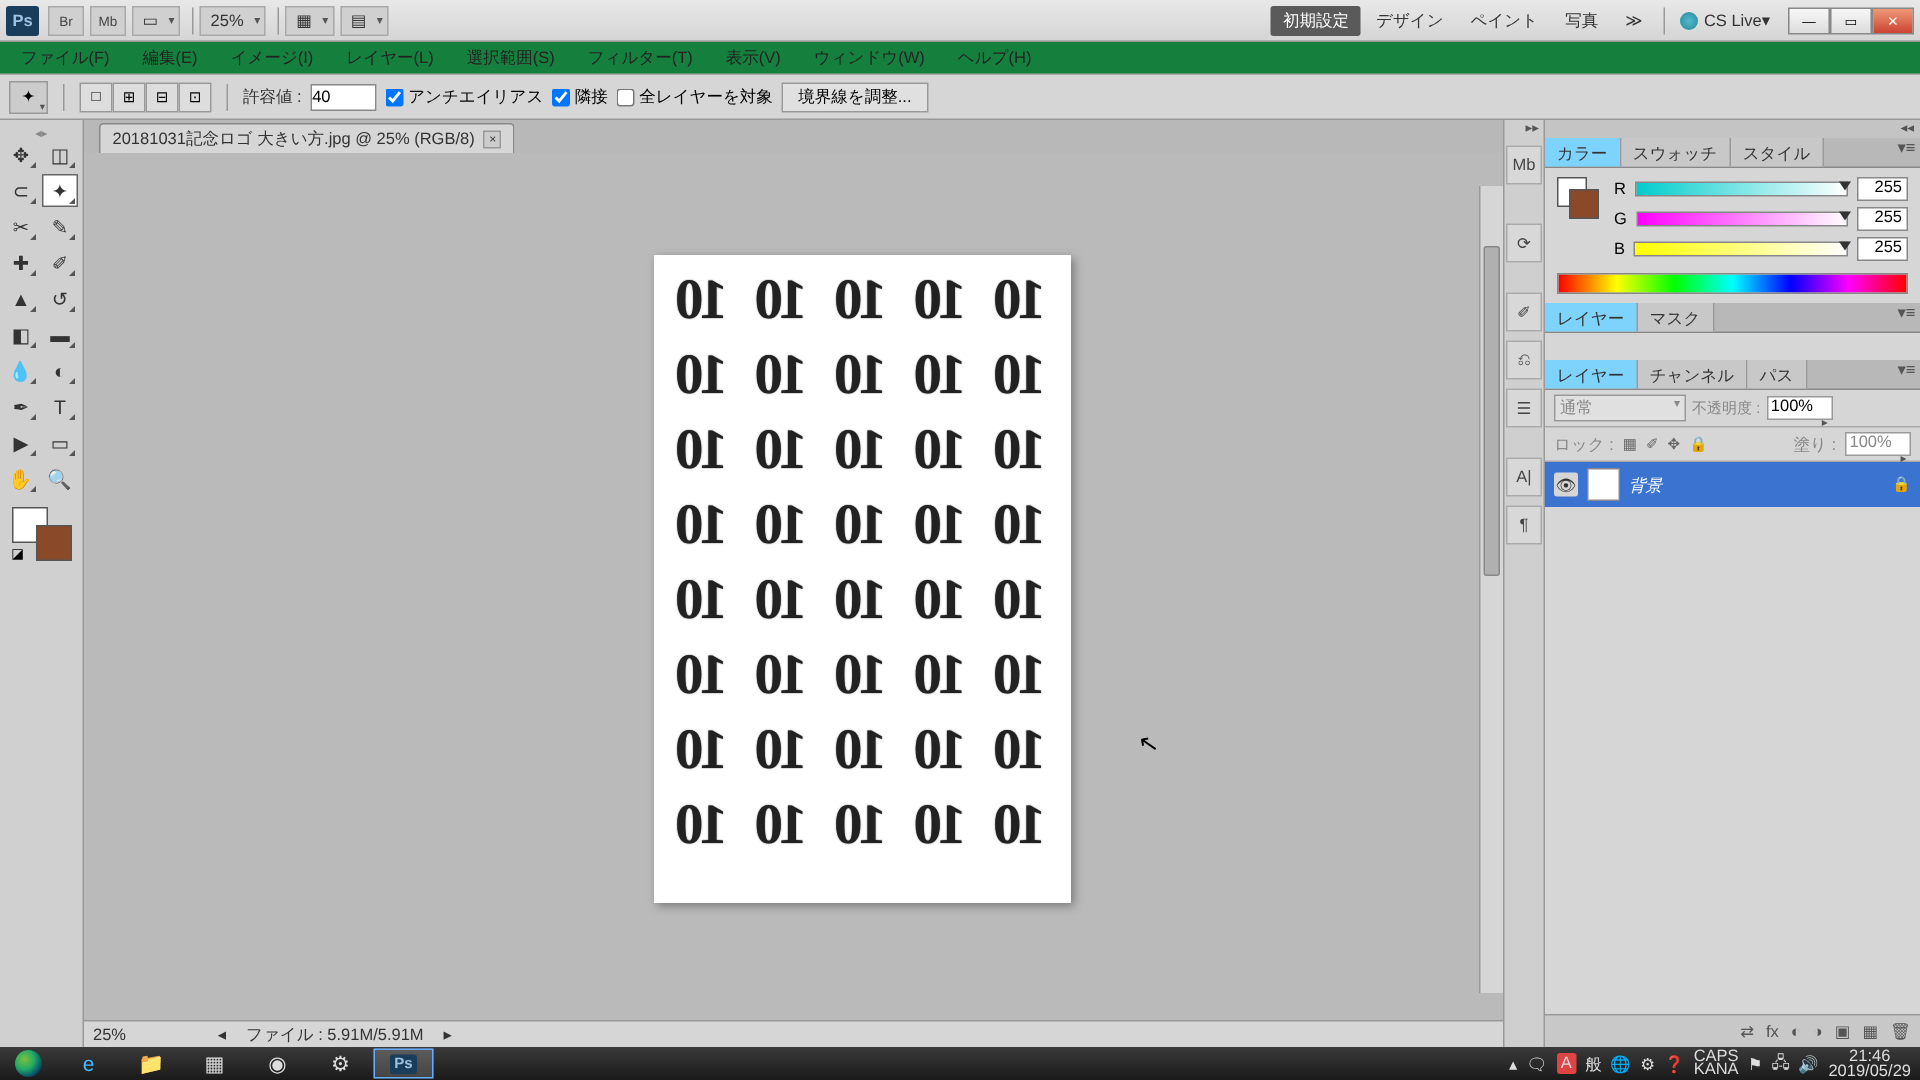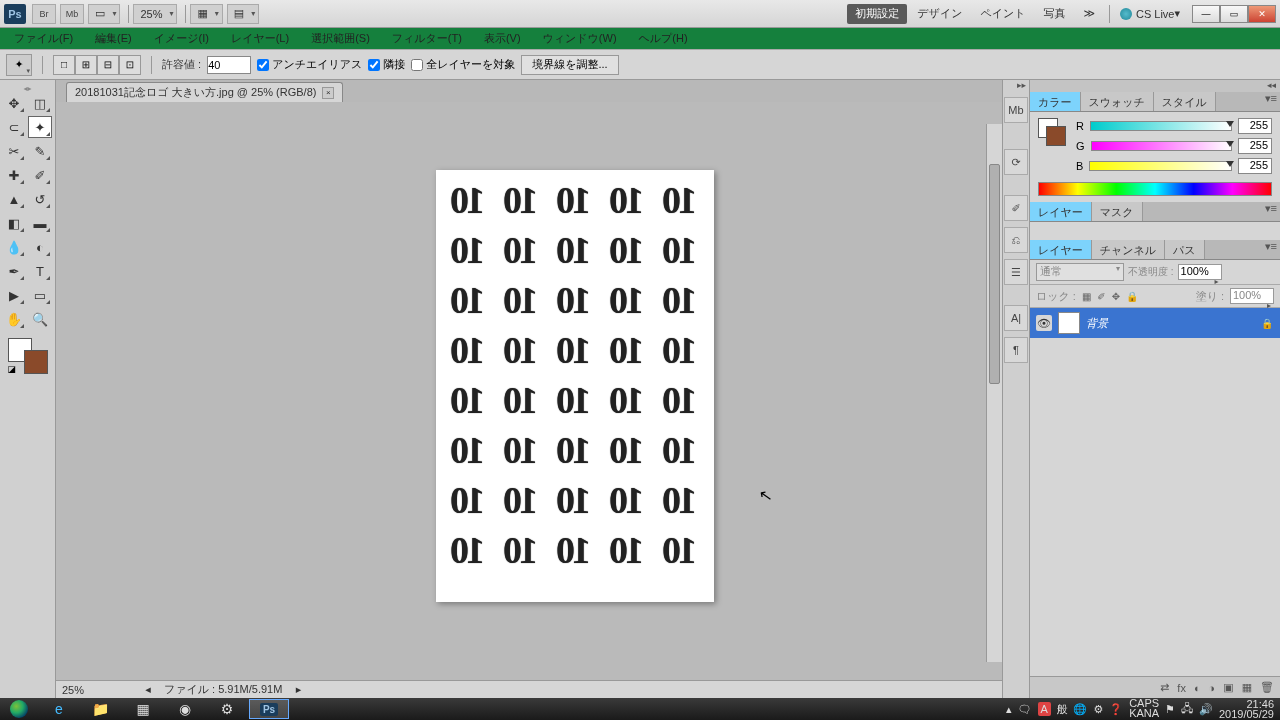--- a/index.html
+++ b/index.html
@@ -109,21 +109,21 @@
 
 
 .taskbar { position:absolute; bottom:0; left:0; right:0; height:22px; background:linear-gradient(#3a3a3a,#1a1a1a); display:flex;align-items:center; color:#ddd;}
 .start { width:38px;height:22px;display:flex;align-items:center;justify-content:center;}
 .start-orb { width:18px;height:18px;border-radius:50%;background:radial-gradient(circle at 35% 35%,#7ec03a,#2a6 40%,#036 80%);}
 .task-ico { width:40px;height:20px;display:flex;align-items:center;justify-content:center;margin:0 1px;}
 .task-ico.active { background:rgba(255,255,255,.18); border:1px solid #6af;}
 .task-ico span{font-size:14px;}
 .tray { margin-left:auto; display:flex;align-items:center;gap:6px;padding:0 6px;font-size:10px;}
 .tray .ime { background:#d44;padding:1px 3px;border-radius:2px;}
-.tray .clock { text-align:right; line-height:10px;}
+.tray .clock { text-align:center; line-height:10px;}
 </style>
 </head>
 <body>
 
 <div class="titlebar">
   <div class="ps-logo">Ps</div>
   <div class="app-btn">Br</div>
   <div class="app-btn">Mb</div>
   <div class="tb-dd">▭</div>
   <div class="tb-sep"></div>

